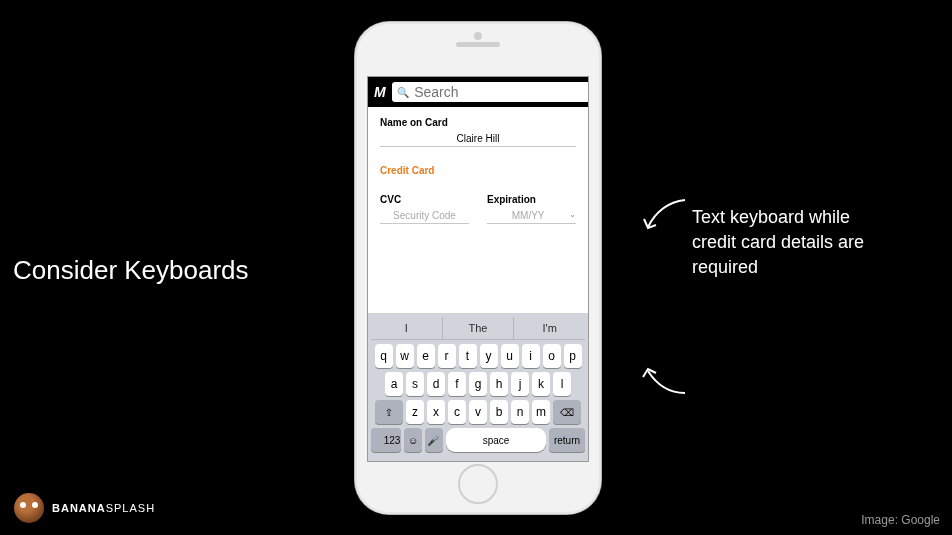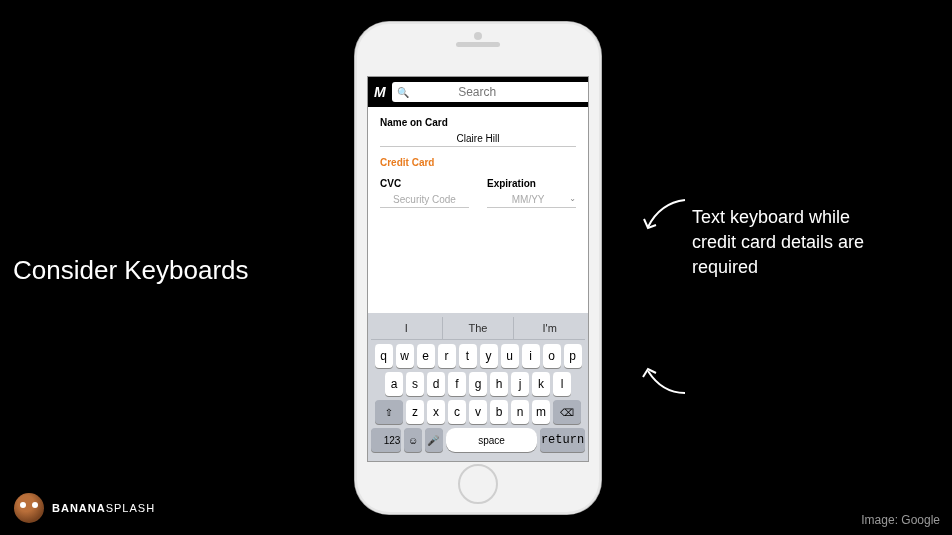--- a/index.html
+++ b/index.html
@@ -19,49 +19,49 @@
 .phone { position:absolute; left:355px; top:22px; width:246px; height:492px; background:#f2f2f2; border-radius:34px; box-shadow:0 0 0 1px #b7b7b7, inset 0 0 0 2px #e6e6e6; }
 .phone::before{content:"";position:absolute;left:50%;top:20px;transform:translateX(-50%);width:44px;height:5px;background:#cfcfcf;border-radius:3px;}
 .phone::after{content:"";position:absolute;left:50%;top:10px;transform:translateX(-50%);width:8px;height:8px;background:#cfcfcf;border-radius:50%;}
 .home-btn{position:absolute;left:50%;bottom:10px;transform:translateX(-50%);width:40px;height:40px;border:2px solid #cfcfcf;border-radius:50%;}
 
 .screen { position:absolute; left:12px; top:54px; width:222px; height:386px; background:#fff; border:1px solid #999; overflow:hidden; display:flex; flex-direction:column; }
 
 .topbar { background:#000; height:30px; display:flex; align-items:center; padding:0 6px; gap:6px; }
 .logo { color:#fff; font-weight:900; font-style:italic; font-size:14px; }
 .searchbox { flex:1; background:#fff; border-radius:3px; height:20px; display:flex; align-items:center; padding:0 6px; gap:4px; }
-.searchbox input { border:none; outline:none; font-size:12px; flex:1; background:transparent;margin-left:44px; }
+.searchbox input { border:none; outline:none; font-size:14px; flex:1; background:transparent; }
 .mic { font-size:10px; }
 .hamburger { width:18px; display:flex; flex-direction:column; gap:3px; }
 .hamburger span{height:2px;background:#fff;}
 
 .section-head { background:#d6d6d6; font-size:10px; font-weight:700; padding:6px 8px; letter-spacing:0.3px; }
 
 .form { padding:10px 12px 6px; }
-.field { margin-bottom:10px; }
+.field { margin-bottom:18px; }
 .label { font-size:10px; font-weight:700; color:#000; margin-bottom:3px; }
 .label.active { color:#e97c1f; }
 .value { font-size:10px; color:#000; padding-bottom:2px; }
 .input-line { border-bottom:1px solid #c8c8c8; font-size:10px; color:#aaa; padding:2px 0; position:relative;text-align:center; }
 .input-line.focus { border-bottom:1px solid #e97c1f; }
 .cursor{display:inline-block;width:1px;height:10px;background:#2a6cd6;vertical-align:middle;margin-right:2px;}
 .row2 { display:flex; gap:18px; }
 .row2 > div{ flex:1; }
 .chev { float:right; font-size:8px; color:#888; }
 
 .keyboard { margin-top:auto; background:#d1d4da; padding:4px 3px 5px; }
 .suggest { display:flex; border-bottom:1px solid #b4b8bf; margin-bottom:4px; }
 .suggest div{ flex:1; text-align:center; font-size:11px; color:#2d2d2d; padding:5px 0; border-right:1px solid #b4b8bf;}
 .suggest div:last-child{border-right:none;}
 .krow { display:flex; gap:3px; justify-content:center; margin-bottom:4px; }
 .key { background:#fff; border-radius:4px; box-shadow:0 1px 0 #888; width:18px; height:24px; display:flex; align-items:center; justify-content:center; font-size:12px; }
 .key.mod { background:#adb2bc; font-size:10px; }
 .key.wide{ width:28px; }
 .key.space{ flex:1; font-size:10px;border-radius:9px; }
-.key.ret{ width:45px; font-size:12px;font-family:Liberation Mono, monospace; }
+.key.ret{ width:36px; font-size:10px; }
 .key.num{ width:30px; font-size:10px;padding-left:12px; }
 </style>
 </head>
 <body>
 
 <div class="slide-title">Consider Keyboards</div>
 <div class="annotation">Text keyboard while credit card details are required</div>
 <div class="credit">Image: Google</div>
 <div class="brand">
   <div class="brand-logo"></div>

